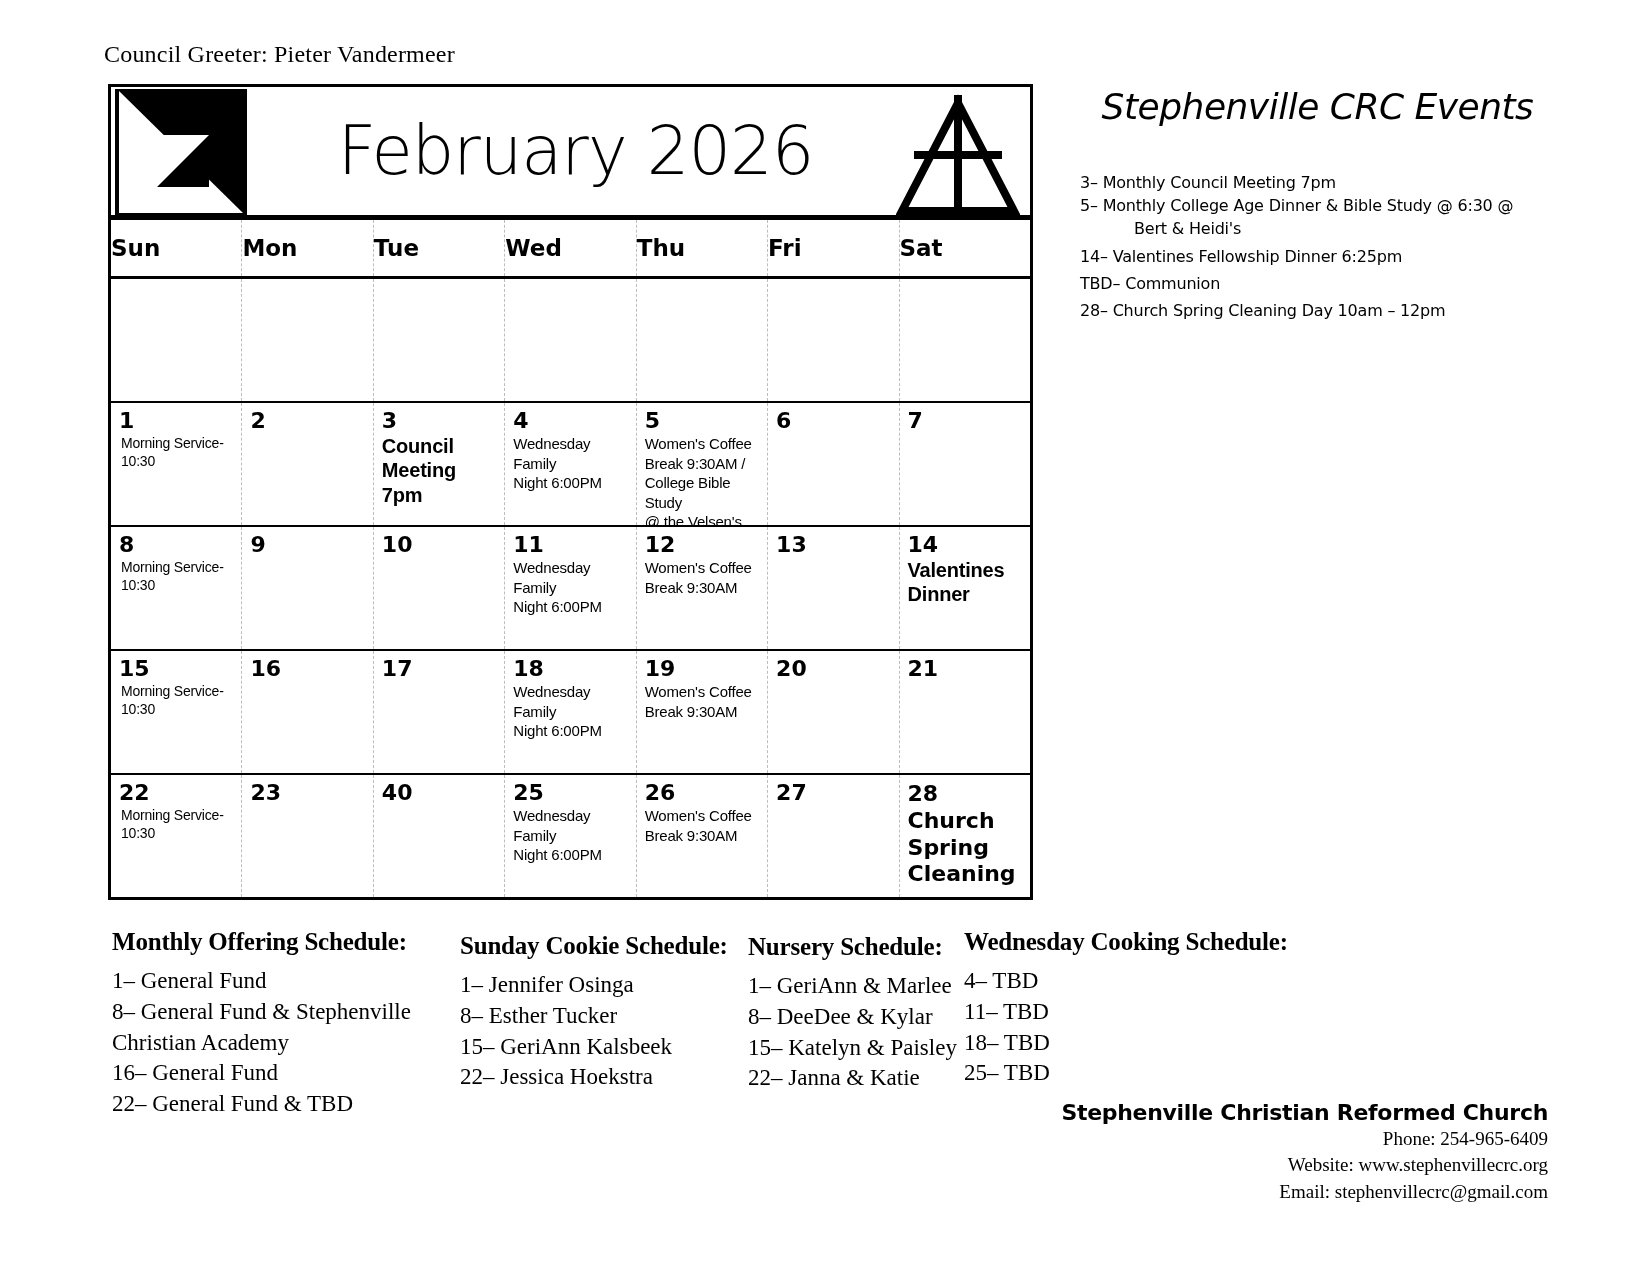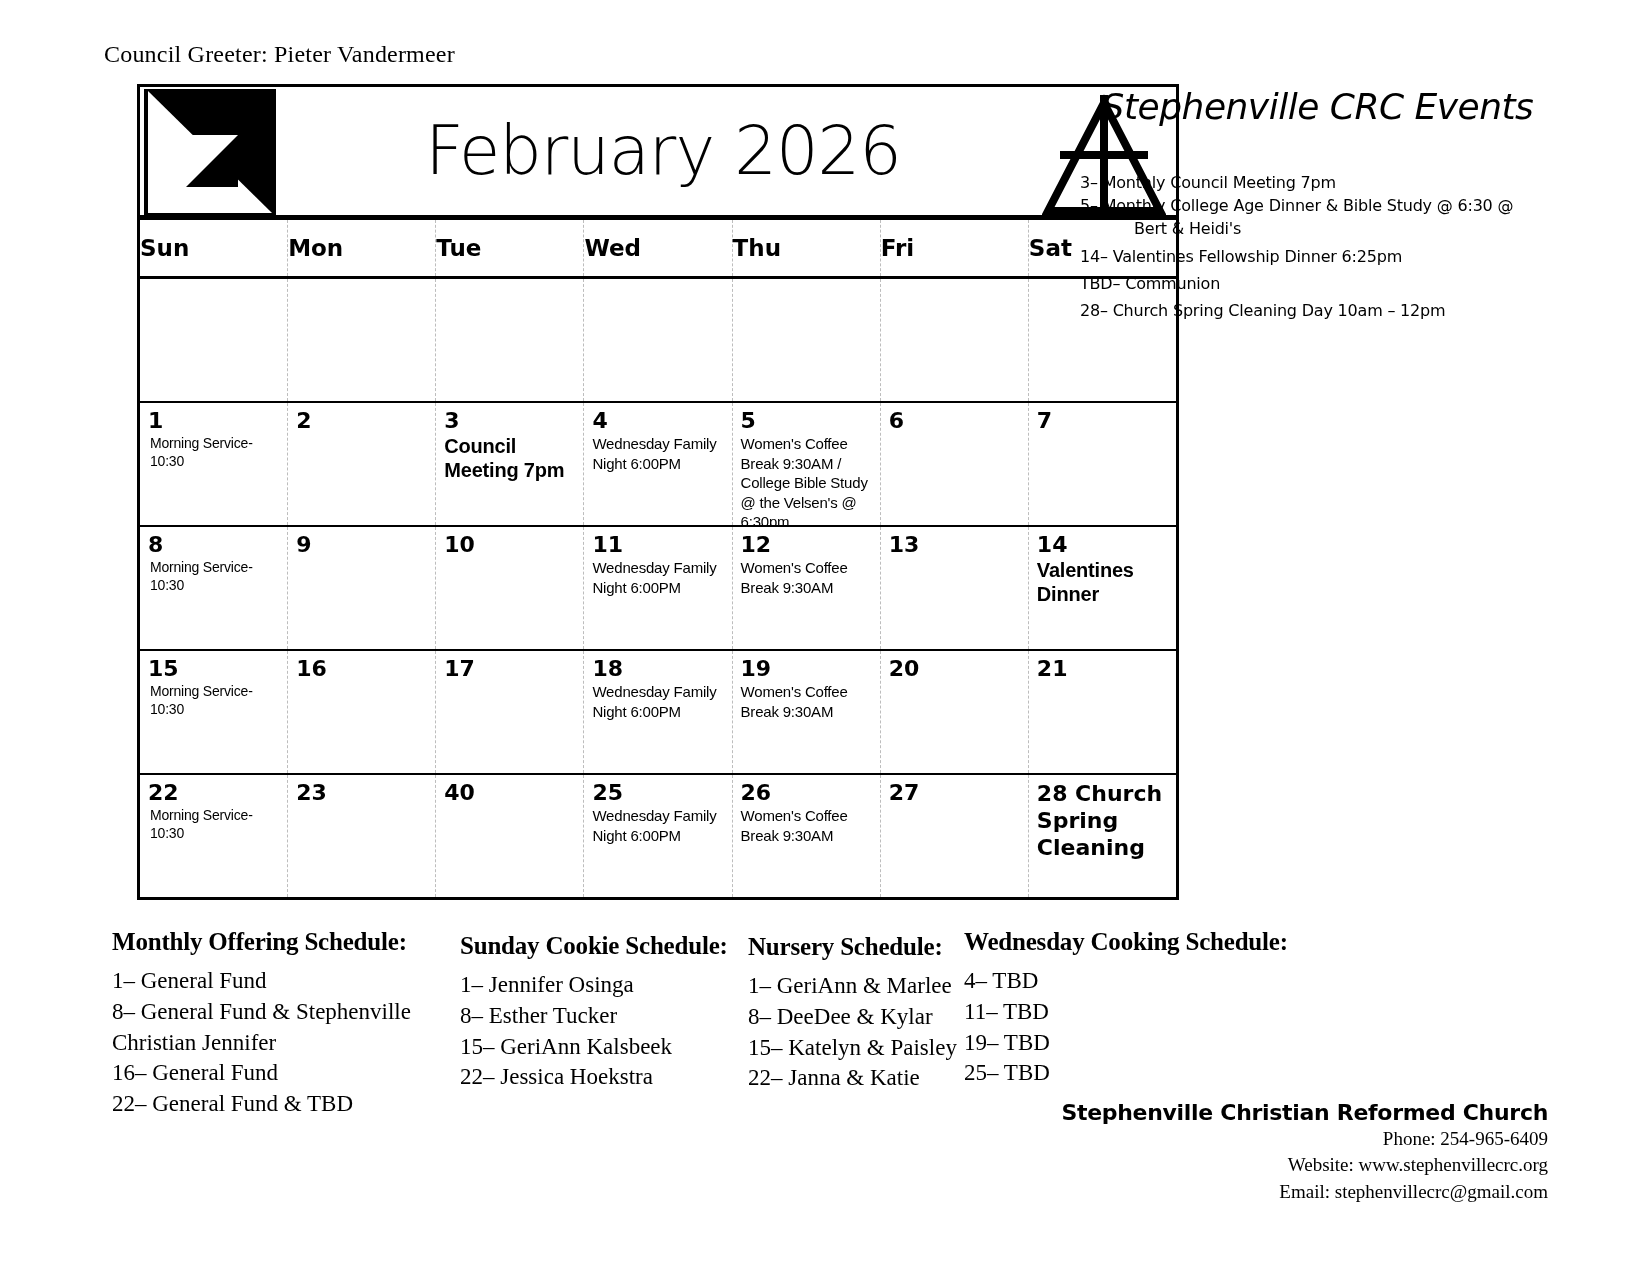--- a/index.html
+++ b/index.html
@@ -25,24 +25,23 @@
     font-size: 24px;
     letter-spacing: 0.2px;
     white-space: nowrap;
   }
 
   
   .calendar {
     position: absolute;
     left: 108px;
     top: 84px;
-    width: 1042px;
+    width: 925px;
     border: 3px solid #000;
     box-sizing: border-box;
-    margin-left: 29px;
   }
 
   .cal-title-row {
     position: relative;
     height: 133px;
     border-bottom: 5px solid #000;
     box-sizing: border-box;
     overflow: hidden;
   }
 
@@ -417,21 +416,21 @@
   </div>
 </div>
 
 <div class="schedules">
 
   <div class="sched" id="sched-0">
     <div class="sched-title">Monthly Offering Schedule:</div>
     <div class="sched-items">
       <div class="sched-item">1– General Fund</div>
       <div class="sched-item">8– General Fund &amp; Stephenville</div>
-      <div class="sched-item">Christian Jennifer</div>
+      <div class="sched-item">Christian Academy</div>
       <div class="sched-item">16– General Fund</div>
       <div class="sched-item">22– General Fund &amp; TBD</div>
     </div>
   </div>
 
   <div class="sched" id="sched-1">
     <div class="sched-title">Sunday Cookie Schedule:</div>
     <div class="sched-items">
       <div class="sched-item">1– Jennifer Osinga</div>
       <div class="sched-item">8– Esther Tucker</div>
@@ -448,21 +447,21 @@
       <div class="sched-item">15– Katelyn &amp; Paisley</div>
       <div class="sched-item">22– Janna &amp; Katie</div>
     </div>
   </div>
 
   <div class="sched" id="sched-3">
     <div class="sched-title">Wednesday Cooking Schedule:</div>
     <div class="sched-items">
       <div class="sched-item">4– TBD</div>
       <div class="sched-item">11– TBD</div>
-      <div class="sched-item">19– TBD</div>
+      <div class="sched-item">18– TBD</div>
       <div class="sched-item">25– TBD</div>
     </div>
   </div>
 
 </div>
 
 <div class="footer">
   <div class="footer-church">Stephenville Christian Reformed Church</div>
   <div class="footer-line">Phone: 254-965-6409</div>
   <div class="footer-line">Website: www.stephenvillecrc.org</div>

